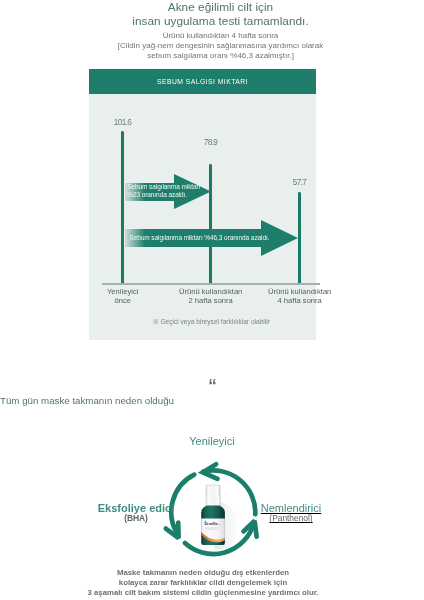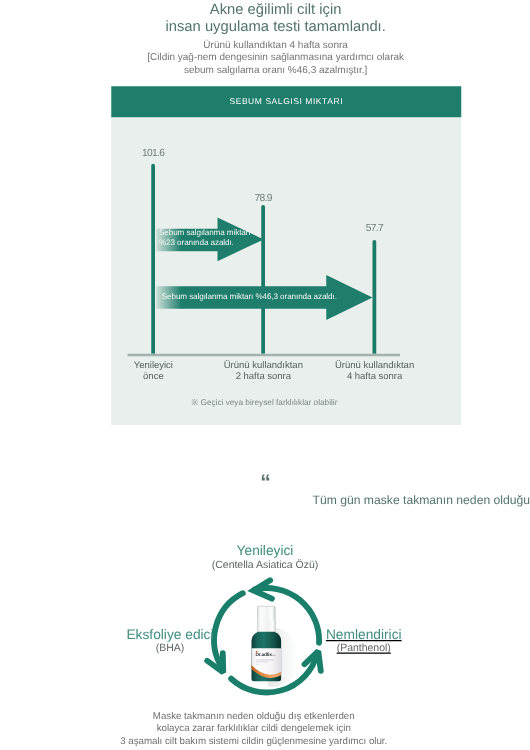--- a/index.html
+++ b/index.html
@@ -6,47 +6,47 @@
   body{width:424px;height:600px;background:#ffffff;font-family:"Liberation Sans",sans-serif;overflow:hidden;}
   .page{position:relative;width:424px;height:600px;border-radius:21px;}
 
   
   .hdr{position:absolute;left:8.5px;top:0;width:424px;text-align:center;}
   .hdr-title{color:#53736D;font-size:11.8px;line-height:14.3px;letter-spacing:0.02px;}
   .hdr-sub{color:#747474;font-size:8.0px;line-height:10.3px;}
   .hdr-sub-gap{height:2px;}
 
   
-  .panel{position:absolute;left:89px;top:69px;width:280px;}
+  .panel{position:absolute;left:89px;top:69px;width:227px;}
   .panel-head{height:25px;background:#1E7E6B;color:#ffffff;font-size:6.8px;
     letter-spacing:.45px;display:flex;align-items:center;justify-content:center;}
   .panel-body{position:relative;height:246px;background:#E9EFEC;}
 
   
   .bar{position:absolute;width:3.4px;background:#1B7A67;border-radius:1.4px 1.4px 0 0;}
   .vlabel{position:absolute;color:#6F7D79;font-size:8.2px;text-align:center;width:40px;letter-spacing:-0.55px;}
   .axis{position:absolute;left:13px;top:189px;width:218px;height:1.6px;background:#A3B2AE;}
   .xlabel{position:absolute;width:92px;text-align:center;color:#55605C;font-size:7.6px;line-height:9.6px;}
   .foot{position:absolute;left:0;top:223px;width:245px;text-align:center;color:#7C8784;font-size:6.6px;}
 
   
   .quote-mark{position:absolute;left:0;top:377px;width:424px;text-align:center;
     color:#5C7570;font-size:17px;font-weight:bold;line-height:17px;letter-spacing:-1px;}
-  .quote{position:absolute;left:0;top:395.2px;width:424px;text-align:right;
+  .quote{position:absolute;left:0;top:395.2px;width:424px;text-align:left;
     color:#53736D;font-size:9.73px;line-height:12.6px;}
 
   
   .cyc{position:absolute;left:0;top:430px;width:424px;height:135px;}
   .cyc-lbl{position:absolute;text-align:center;}
   .cyc-lbl .t{color:#3F8D80;font-size:11px;line-height:10.4px;}
   .cyc-lbl .s{color:#5B6561;font-size:8.4px;line-height:10.4px;}
 
   
   .ftr{position:absolute;left:0;top:568px;width:406px;text-align:center;
-    color:#6F6F6F;font-size:7.78px;line-height:9.9px;}
+    color:#6F6F6F;font-size:7.78px;line-height:9.9px;font-weight:bold;}
 
   
   .arrowsvg{position:absolute;left:0;top:0;overflow:visible;}
   .arrowtext{position:absolute;color:#F2F7F5;font-size:6.5px;line-height:8.2px;letter-spacing:-0.08px;white-space:nowrap;}
 </style>
 </head>
 <body>
 
 <div class="page">
 
@@ -59,21 +59,21 @@
     <div class="hdr-sub">sebum salgılama oranı %46,3 azalmıştır.]</div>
   </div>
 
   <div class="panel">
     <div class="panel-head">
       <span>SEBUM SALGISI MIKTARI</span>
     </div>
     <div class="panel-body">
 
       <div class="vlabel" style="left:13.5px;top:24px;">101.6</div>
-      <div class="vlabel" style="left:101.5px;top:60px;">78.9</div>
+      <div class="vlabel" style="left:101.5px;top:44px;">78.9</div>
       <div class="vlabel" style="left:190.5px;top:84px;">57.7</div>
 
       <div class="bar" style="left:32px;top:37px;height:152px;"></div>
       <div class="bar" style="left:120px;top:70px;height:119px;"></div>
       <div class="bar" style="left:209px;top:98px;height:91px;"></div>
 
       <div class="axis"></div>
 
       <svg class="arrowsvg" width="245" height="246" viewBox="0 0 245 246">
         <defs>
@@ -184,23 +184,22 @@
         <path d="M 255.24 84.2 A 42 42 0 0 0 203.4 41.6"></path>
         <path d="M 217.5 48.9 L 202.8 42.4 L 216.1 34.2"></path>
         <path d="M 194.23 44.58 A 42 42 0 0 0 178.08 104.87"></path>
         <path d="M 165.8 98.6 L 178.6 108 L 178.2 92.6"></path>
         <path d="M 184.93 112.97 A 42 42 0 0 0 253.67 93.58"></path>
         <path d="M 243.6 101.4 L 254.6 90.8 L 256.6 106.6"></path>
       </g>
     </svg>
     <div class="cyc-lbl" style="left:112px;top:6px;width:200px;">
       <div class="t">Yenileyici</div>
-      <div class="s">(Centella Asiatica Özü)</div>
-    </div>
-    <div class="cyc-lbl" style="left:56px;top:73px;width:160px;">
+    </div>
+    <div class="cyc-lbl" style="left:56px;top:73px;width:160px;font-weight:bold;">
       <div class="t">Eksfoliye edici</div>
       <div class="s">(BHA)</div>
     </div>
     <div class="cyc-lbl" style="left:211px;top:73px;width:160px;text-decoration:underline;">
       <div class="t">Nemlendirici</div>
       <div class="s">(Panthenol)</div>
     </div>
   </div>
 
   <div class="ftr">

